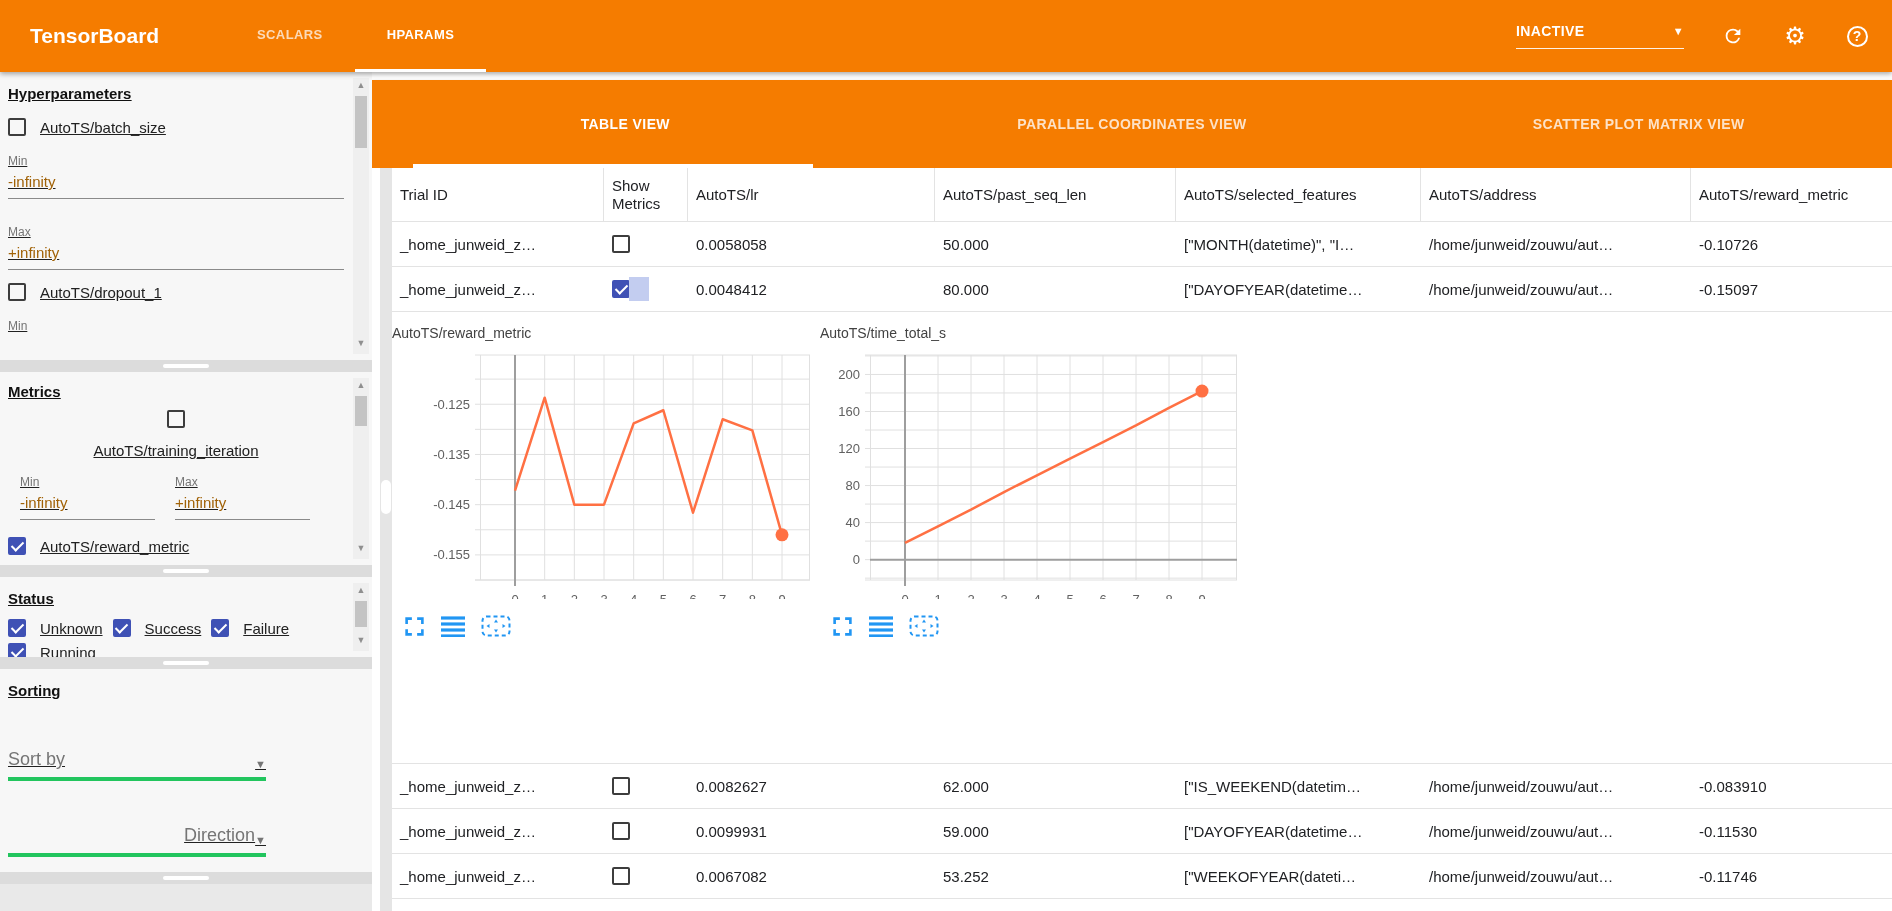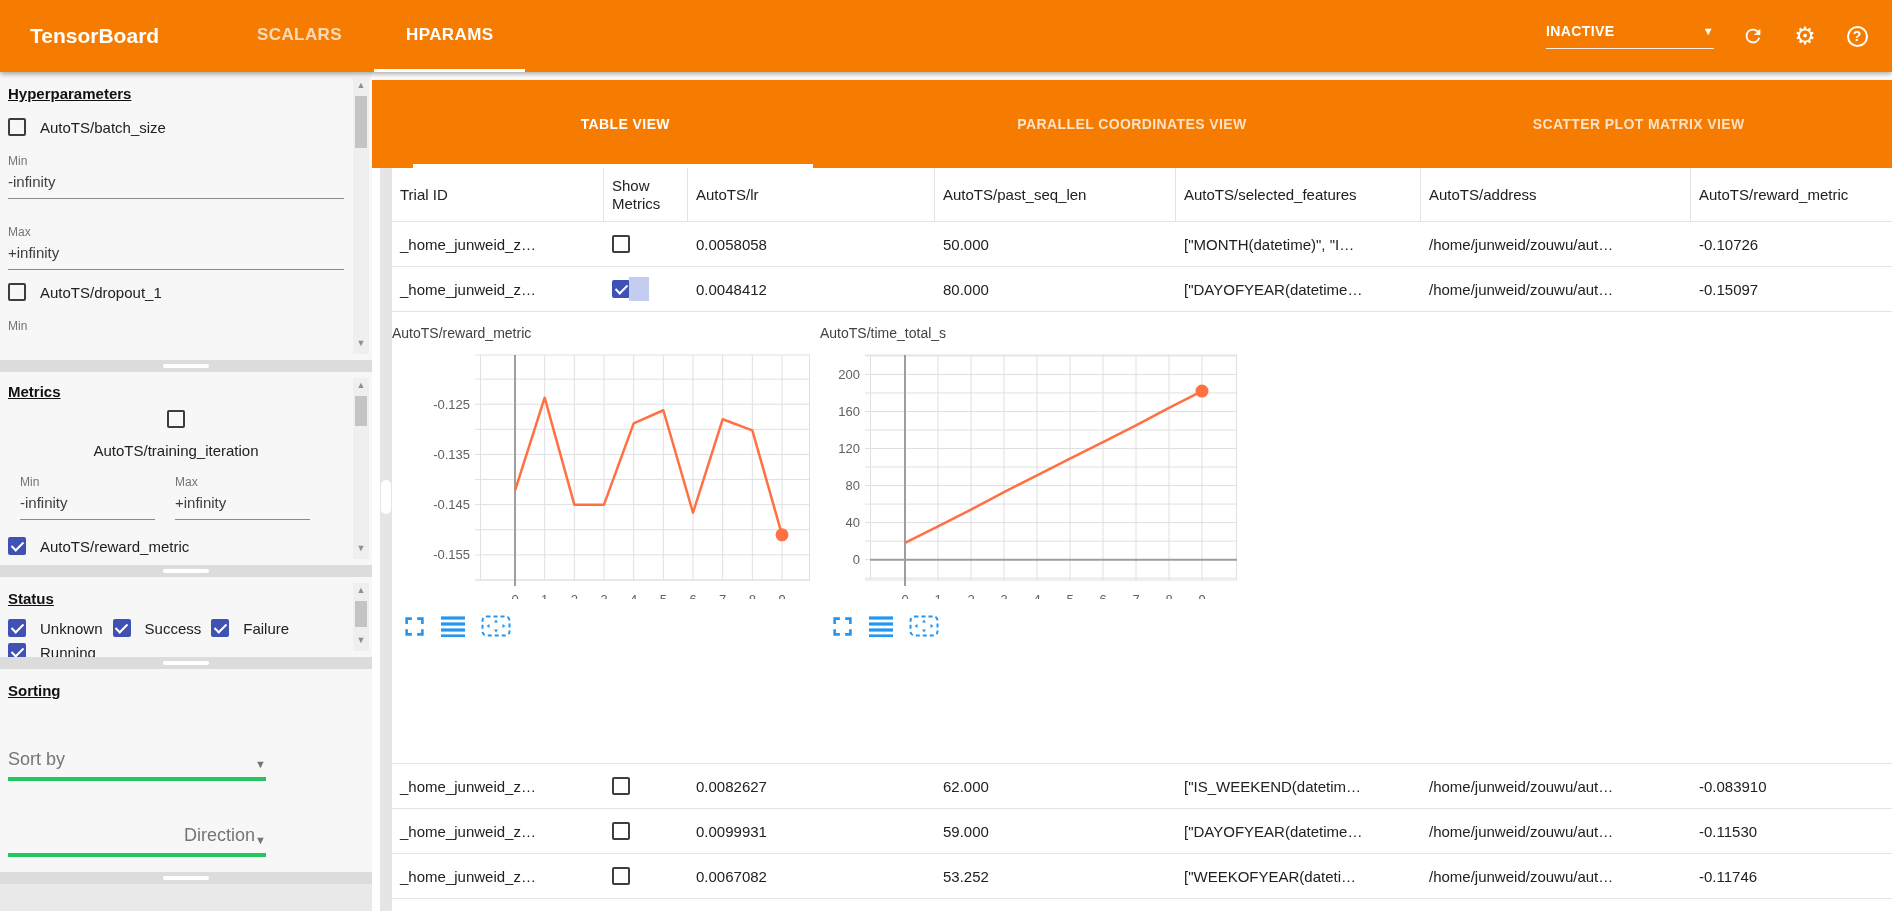--- a/index.html
+++ b/index.html
@@ -11,41 +11,41 @@
   
   .topbar {
     height:72px; background:#f57c00; color:#fff;
     display:flex; align-items:stretch; position:relative; z-index:10;
     box-shadow:0 2px 5px rgba(0,0,0,.35);
   }
   .logo { align-self:center; margin-left:30px; font-size:21px; font-weight:bold; width:195px; }
   .nav-tabs { display:flex; }
   .nav-tab {
     padding:16px 32px; display:flex; align-items:center; cursor:pointer;
-    font-size:17px; font-weight:bold; letter-spacing:.4px; color:rgba(255,255,255,.72);
+    font-size:13px; font-weight:bold; letter-spacing:.4px; color:rgba(255,255,255,.72);
     border-bottom:3px solid transparent;
   }
   .nav-tab.active { color:#fff; border-bottom-color:#fff; }
-  .topbar-right { margin-left:auto; display:flex; align-items:center; gap:26px; margin-right:22px; }
+  .topbar-right { margin-left:auto; display:flex; align-items:center; gap:36px; margin-right:22px; }
   .run-select {
     width:168px; display:flex; justify-content:space-between; align-items:center;
     border-bottom:1px solid rgba(255,255,255,.9); padding-bottom:9px;
     font-size:14px; font-weight:bold; letter-spacing:.4px; cursor:pointer;
   }
   .run-select .caret { font-size:11px; }
   .tb-icon { width:26px; height:26px; display:flex; align-items:center; justify-content:center; cursor:pointer; }
   .gear-glyph { font-size:24px; line-height:1; }
   .help-circle {
     width:21px; height:21px; border:2px solid #fff; border-radius:50%;
     display:flex; align-items:center; justify-content:center; font-size:14px; font-weight:bold;
   }
   
   .page-body { display:flex; height:839px; }
   
-  .sidebar { width:372px; flex:none; background:#e9e9e9; display:flex; flex-direction:column; }
+  .sidebar { width:372px; flex:none; background:#e9e9e9; display:flex; flex-direction:column;text-decoration:underline; }
   .side-section { background:#f7f7f7; position:relative; overflow:hidden; padding:0 28px 0 8px; }
   .sec-hparams  { height:290px; }
   .sec-metrics  { height:194px; }
   .sec-status   { height:80px; }
   .sec-sorting  { height:204px; }
   .sec-paging   { flex:1;margin-top:27px; }
   .side-divider { height:12px; background:#dcdcdc; position:relative; flex:none; }
   .side-divider .handle {
     position:absolute; left:50%; top:4px; transform:translateX(-50%);
     width:46px; height:4px; background:#fff; border-radius:2px; cursor:row-resize;
@@ -59,21 +59,21 @@
     width:18px; height:18px; border:2px solid #3d3d3d; border-radius:2px; flex:none;
     display:flex; align-items:center; justify-content:center; cursor:pointer; background:transparent;
   }
   .cb.on { background:#3f51b5; border-color:#3f51b5; }
   .cb.on::after {
     content:""; width:5px; height:10px; margin-top:-3px;
     border-right:2px solid #fff; border-bottom:2px solid #fff; transform:rotate(45deg);
   }
   .fld-label { font-size:12px; color:#757575; }
   .fld-value {
-    font-size:15px; color:#404040; border-bottom:1px solid #8a8a8a;
+    font-size:15px; color:#a16207; border-bottom:1px solid #8a8a8a;
     padding:5px 0 8px 0; cursor:text;
   }
   .two-col { display:flex; gap:20px; margin-left:12px; }
   .two-col > div { width:135px; }
   .status-opts { display:flex; flex-wrap:wrap; column-gap:10px; row-gap:6px; margin-top:10px; width:345px; }
   .select-line {
     width:258px; display:flex; justify-content:space-between; align-items:flex-end;
     border-bottom:4px solid #22c55e; padding-bottom:7px; cursor:pointer;
   }
   .select-line .sel-label { font-size:18px; color:#757575; }

